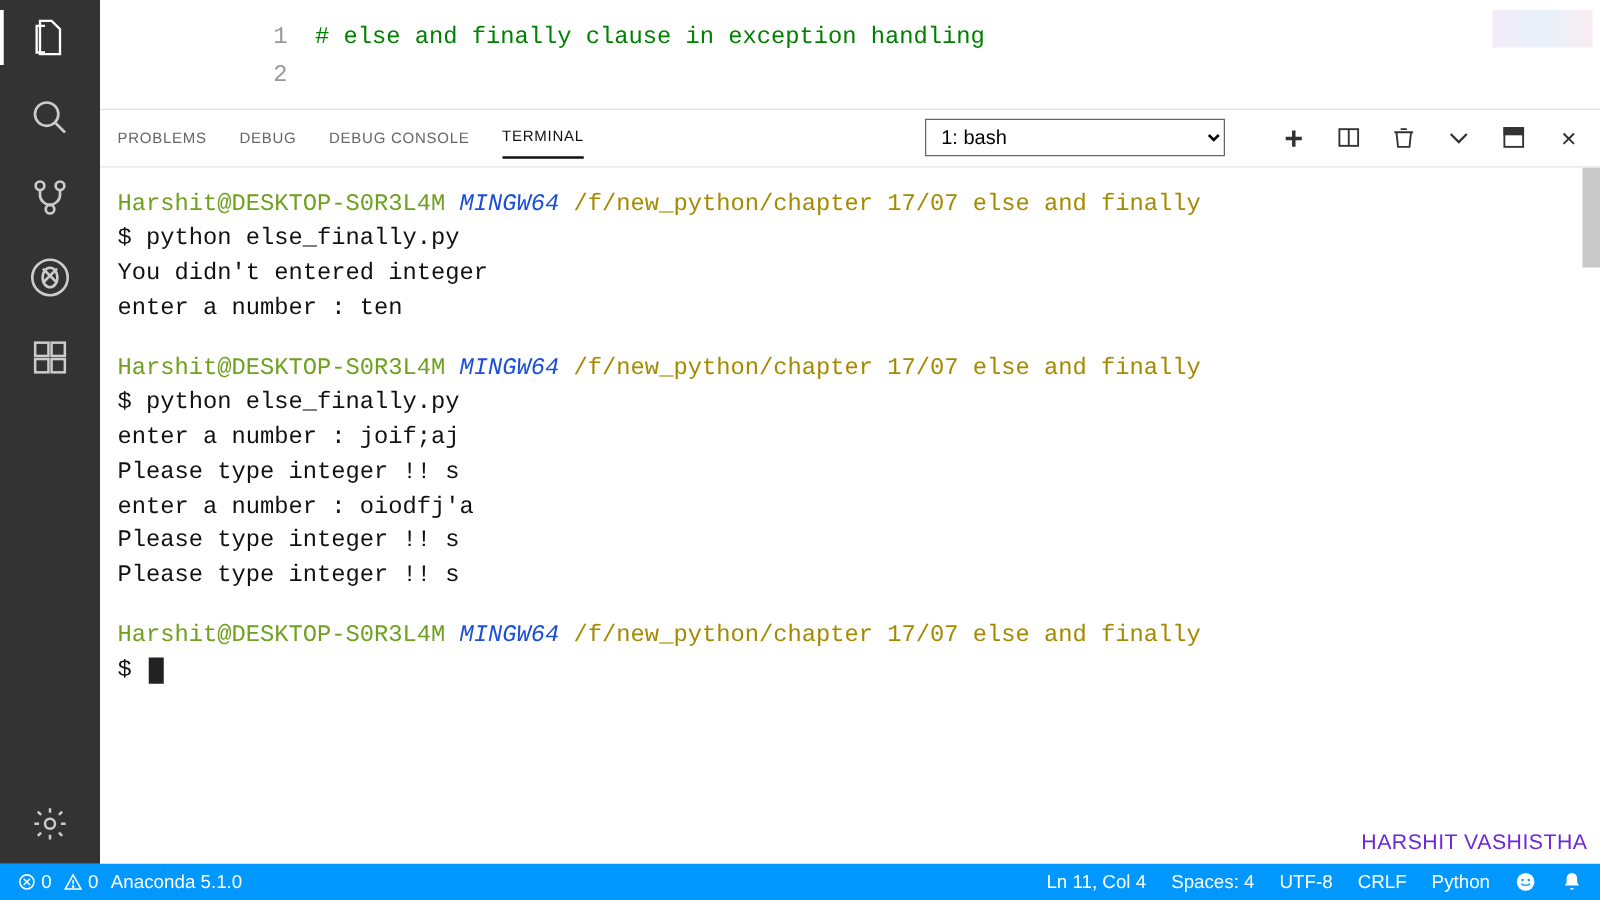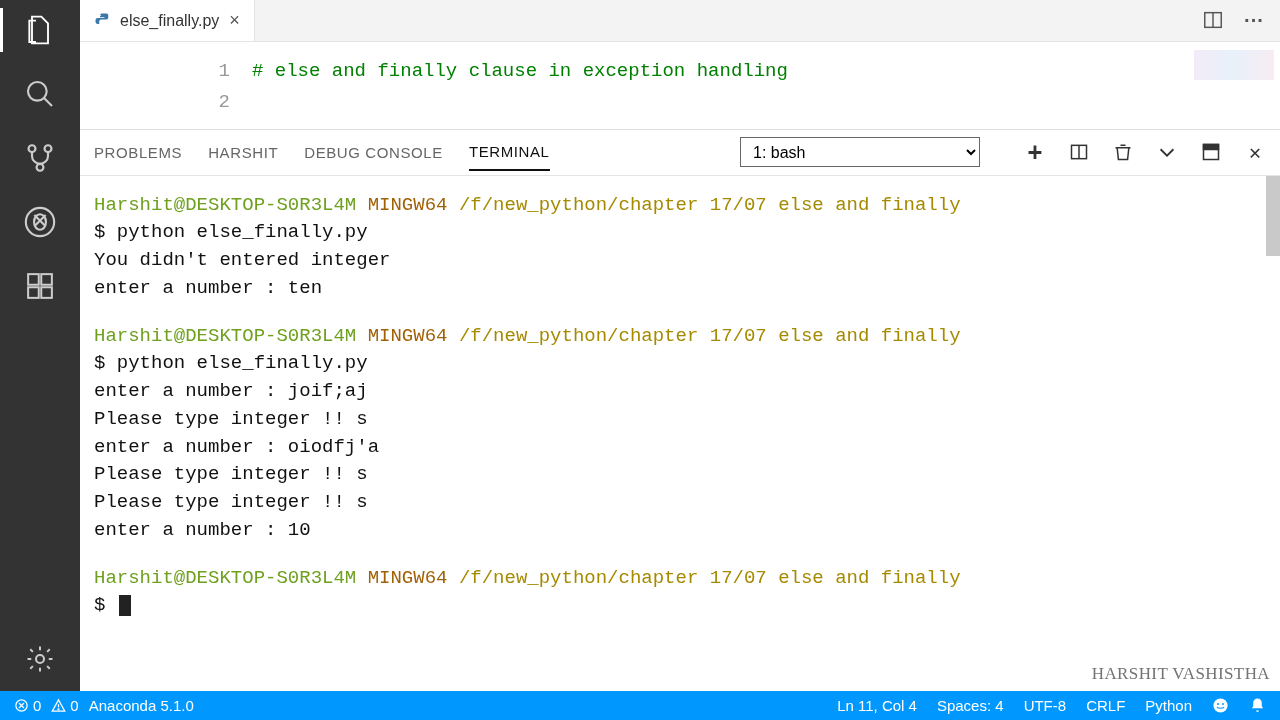--- a/index.html
+++ b/index.html
@@ -16,33 +16,33 @@
 .tab { height: 100%; background: #ffffff; border-right: 1px solid #e4e4e4; display: flex; align-items: center; padding: 0 12px 0 14px; gap: 8px; color: #333; font-size: 16px; cursor: pointer; }
 .tab .close { font-size: 18px; color: #555; padding: 2px; }
 .tabs-bar .right-tools { margin-left: auto; display: flex; gap: 20px; padding-right: 16px; color: #555; }
 .editor { display: flex; padding: 14px 0 10px 0; font-family: Consolas, "Courier New", monospace; font-size: 19px; gap: 22px; position: relative; }
 .line-numbers { width: 150px; text-align: right; color: #999; line-height: 1.65; }
 .code-lines { line-height: 1.65; }
 .code-lines .comment { color: #008000; }
 .minimap { position: absolute; top: 8px; right: 6px; width: 80px; height: 30px; background: linear-gradient(90deg, #e6d7f0, #d0e3f5, #f2d8e5); opacity: 0.5; }
 .panel { flex: 1; display: flex; flex-direction: column; border-top: 1px solid #ddd; min-height: 0; }
 .panel-tabs { height: 46px; display: flex; align-items: center; padding: 0 14px; gap: 26px; border-bottom: 1px solid #e4e4e4; }
-.panel-tabs .ptab { font-size: 15px; color: #666; letter-spacing: 0.6px; cursor: pointer; }
+.panel-tabs .ptab { font-size: 12px; color: #666; letter-spacing: 0.6px; cursor: pointer; }
 .panel-tabs .ptab.active { color: #111; font-weight: 500; border-bottom: 2px solid #111; padding-bottom: 9px; margin-top: 9px; }
 .panel-tabs .spacer { flex: 1; }
 .term-select { height: 30px; width: 240px; border: 1px solid #666; font-size: 16px; padding: 2px 8px; background: #fff; }
 .panel-actions { display: flex; gap: 22px; margin-left: 18px; color: #333; }
 .panel-actions .picon { font-size: 19px; cursor: pointer; width: 22px; display: flex; align-items: center; justify-content: center; }
 .terminal-output { flex: 1; overflow-y: auto; padding: 16px 0 10px 14px; font-family: Consolas, "Courier New", monospace; font-size: 19px; line-height: 1.46; position: relative; }
 .terminal-output .t-green { color: #6fa01f; }
-.terminal-output .t-purple { color: #a16207; }
+.terminal-output .t-purple { color: #1d4ed8; font-style: italic; }
 .terminal-output .t-yellow { color: #a58a00; }
 .terminal-output .t-black { color: #111; }
 .cursor-block { display: inline-block; width: 12px; height: 21px; background: #222; vertical-align: text-bottom; margin-left: 2px; }
-.watermark { position: absolute; bottom: 4px; right: 10px; color: #737373; font-family: Liberation Serif, serif; font-size: 17px; letter-spacing: 0.4px; pointer-events: none; }
+.watermark { position: absolute; bottom: 4px; right: 10px; color: #6d28d9; font-family: Liberation Sans, sans-serif; font-size: 17px; letter-spacing: 0.4px; pointer-events: none; }
 .scrollbar-stub { position: absolute; right: 0; top: 0; width: 14px; height: 80px; background: #c9c9c9; }
 .status-bar { height: 29px; background: #0098ff; color: #fff; display: flex; align-items: center; font-size: 15px; padding: 0 14px; gap: 10px; }
 .status-bar .sitem { display: flex; align-items: center; gap: 4px; cursor: pointer; }
 .status-bar .right { margin-left: auto; display: flex; gap: 20px; }
 .icon-font { font-family: Consolas, monospace; font-weight: bold; }
 svg { display: block; }
 </style>
 </head>
 <body>
 
@@ -88,58 +88,37 @@
         <div class="icon">
           <svg width="30" height="30" viewBox="0 0 24 24" fill="none" stroke="currentColor" stroke-width="1.6">
               <circle cx="12" cy="12" r="3.2"></circle>
               <path d="M12 2v3M12 19v3M4.2 4.2l2.1 2.1M17.7 17.7l2.1 2.1M2 12h3M19 12h3M4.2 19.8l2.1-2.1M17.7 6.3l2.1-2.1"></path>
             </svg>
         </div>
       </div>
     </div>
 
     <div class="content">
-      <div class="tabs-bar">
-        <div class="tab">
-          <span>
-            <svg width="18" height="18" viewBox="0 0 24 24">
-                <path fill="#3b78a8" d="M11 2c-3 0-3 2-3 3v2h6v1H5c-2 0-3 1-3 4s1 4 3 4h2v-3c0-2 1-3 3-3h6c2 0 3-1 3-3V5c0-1 0-3-3-3h-5z"></path>
-                <circle cx="8.5" cy="4.4" r="0.9" fill="#fff"></circle>
-              </svg>
-          </span>
-          <span>else_finally.py</span>
-          <span class="close">×</span>
-        </div>
-        <div class="right-tools">
-          <span>
-            <svg width="22" height="22" viewBox="0 0 24 24" fill="none" stroke="#555" stroke-width="1.6">
-                <rect x="3" y="4" width="18" height="16"></rect>
-                <line x1="12" y1="4" x2="12" y2="20"></line>
-              </svg>
-          </span>
-          <span style="font-weight:bold;font-size:20px;">···</span>
-        </div>
-      </div>
 
       <div class="editor">
         <div class="line-numbers">
           <div>1</div>
           <div>2</div>
         </div>
         <div class="code-lines">
           <div><span class="comment"># else and finally clause in exception handling</span></div>
           <div>&nbsp;</div>
         </div>
         <div class="minimap"></div>
       </div>
 
       <div class="panel">
         <div class="panel-tabs">
           <span class="ptab">PROBLEMS</span>
-          <span class="ptab">HARSHIT</span>
+          <span class="ptab">DEBUG</span>
           <span class="ptab">DEBUG CONSOLE</span>
           <span class="ptab active">TERMINAL</span>
           <span class="spacer"></span>
           <select class="term-select">
             <option>1: bash</option>
           </select>
           <div class="panel-actions">
             <span class="picon icon-font" style="font-size:24px;">+</span>
             <span class="picon">
               <svg width="20" height="20" viewBox="0 0 24 24" fill="none" stroke="#333" stroke-width="1.8">
@@ -178,21 +157,20 @@
           <div style="height:20px"></div>
           <div>
             <span class="t-green">Harshit@DESKTOP-S0R3L4M</span> <span class="t-purple">MINGW64</span> <span class="t-yellow">/f/new_python/chapter 17/07 else and finally</span>
           </div>
           <div class="t-black">$ python else_finally.py</div>
           <div class="t-black">enter a number : joif;aj</div>
           <div class="t-black">Please type integer !! s</div>
           <div class="t-black">enter a number : oiodfj'a</div>
           <div class="t-black">Please type integer !! s</div>
           <div class="t-black">Please type integer !! s</div>
-          <div class="t-black">enter a number : 10</div>
           <div style="height:20px"></div>
           <div>
             <span class="t-green">Harshit@DESKTOP-S0R3L4M</span> <span class="t-purple">MINGW64</span> <span class="t-yellow">/f/new_python/chapter 17/07 else and finally</span>
           </div>
           <div class="t-black"><span>$ </span><span class="cursor-block"></span></div>
           <div class="watermark">HARSHIT VASHISTHA</div>
         </div>
       </div>
     </div>
   </div>

